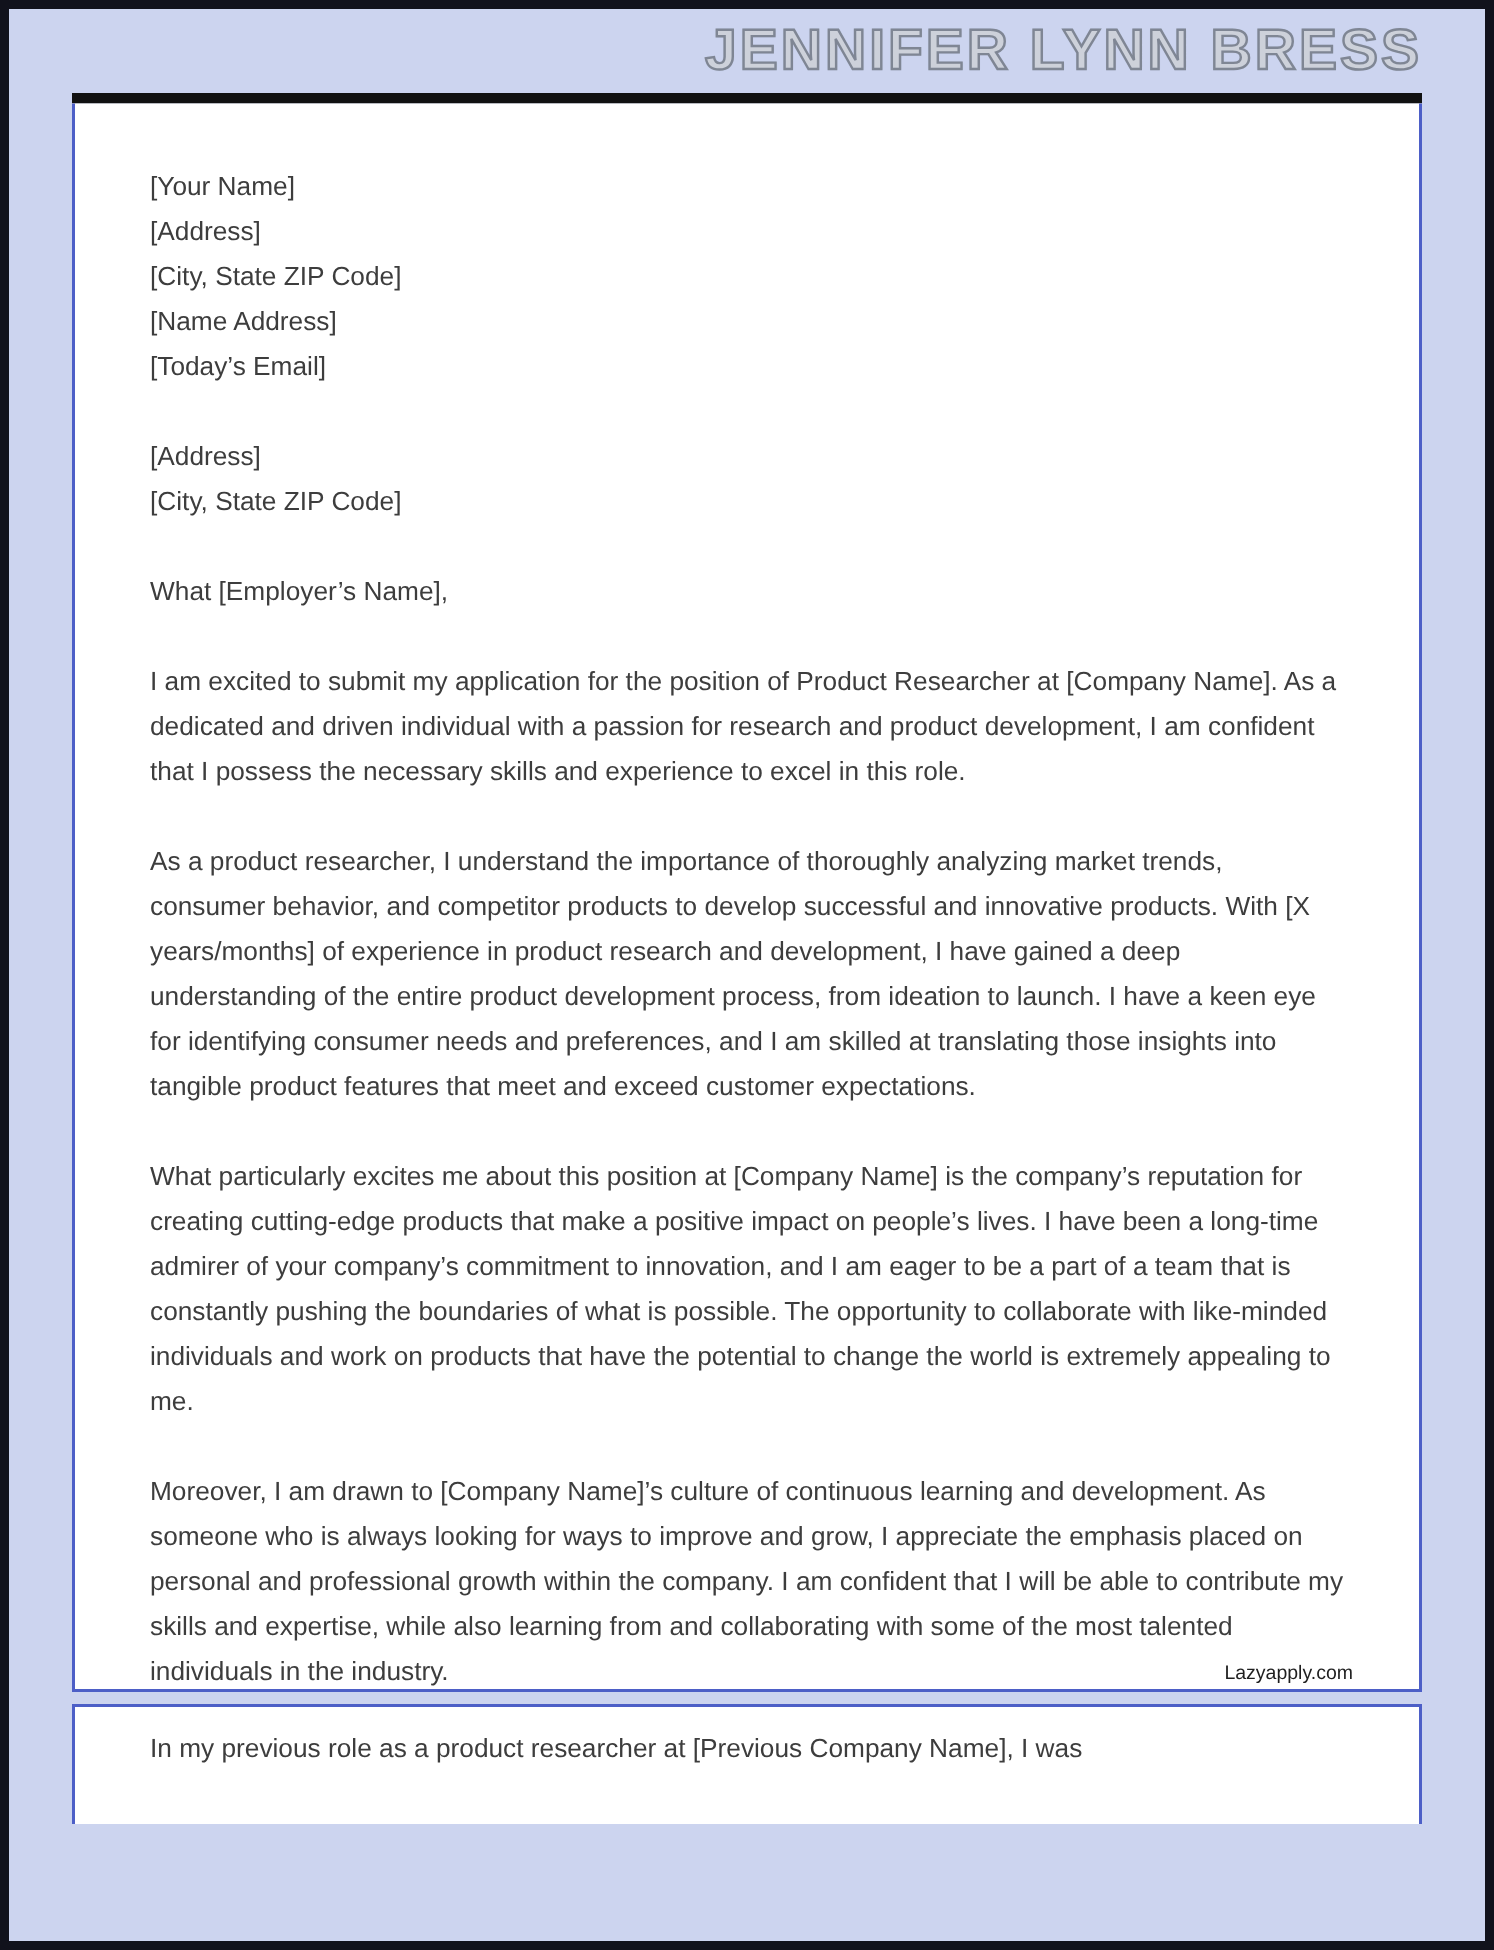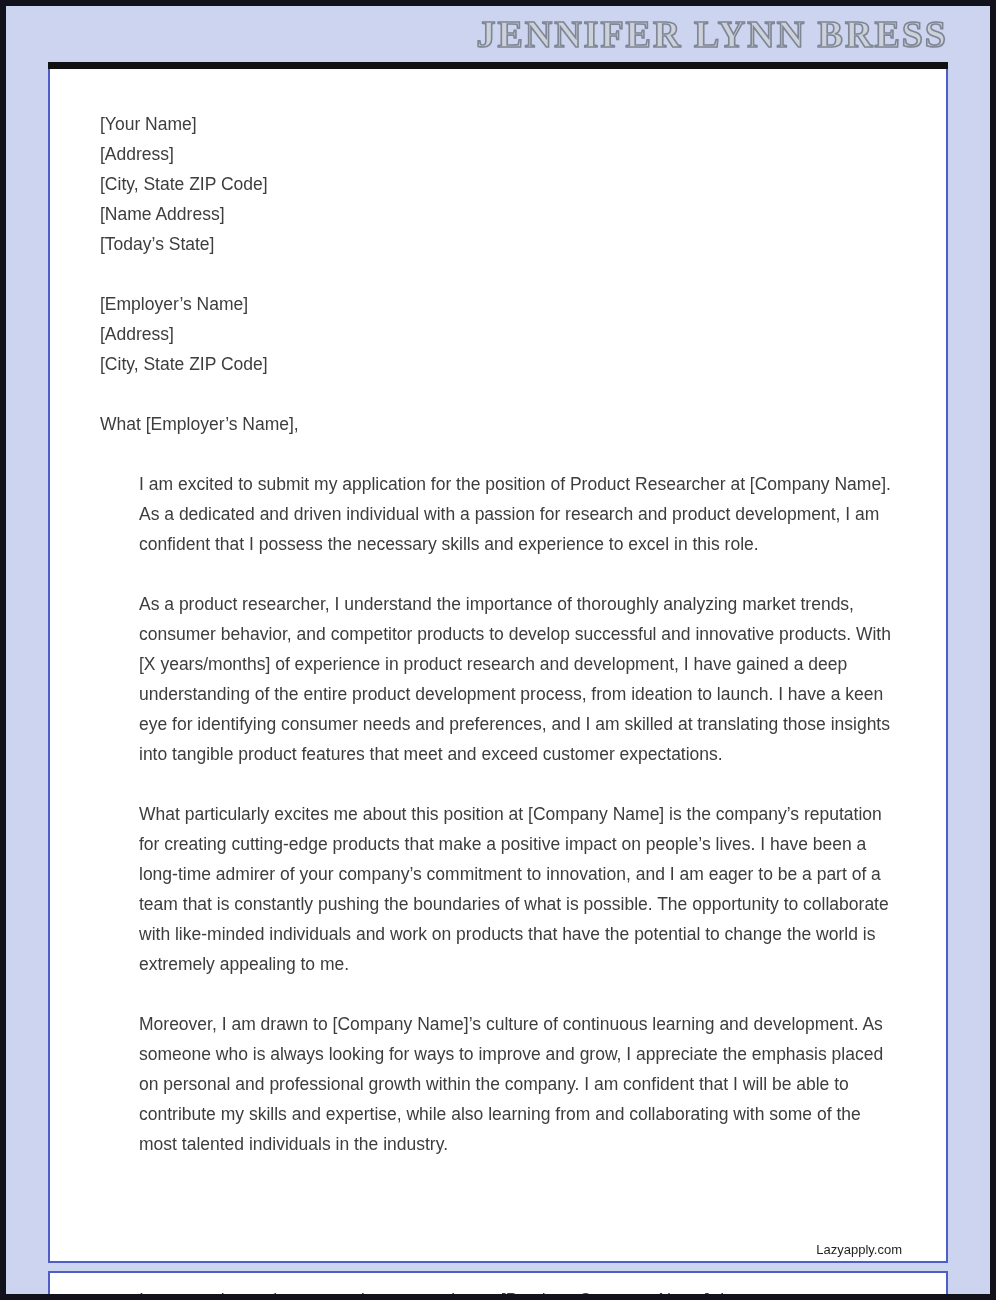--- a/index.html
+++ b/index.html
@@ -8,54 +8,54 @@
     position:relative;
     width:996px; height:1300px;
     background:#ccd4ef;
     border:6px solid #11121c;
     overflow:hidden;
     font-family:"Liberation Sans", sans-serif;
     padding:0 42px;
   }
   .header { height:56px; display:flex; align-items:center; justify-content:flex-end; }
   .header-name {
-    font-family:Liberation Serif, serif;
+    font-family:Liberation Sans, sans-serif;
     font-size:38px; font-weight:800; letter-spacing:2px;
     text-transform:uppercase;
     color:#cdd1da;
     -webkit-text-stroke:1.6px #7f8694;
     text-shadow:0 0 1px #7f8694;
     line-height:1;
     white-space:nowrap;
     text-align:center;
   }
   .divider-bar { height:7px; background:#111111; }
   .page {
     position:relative;
     background:#ffffff;
     border:2px solid #4d5fc7;
     border-top:none;
-    height:1194px;
+    height:1059px;
     padding:40px 50px 0 50px;
   }
   .page2 {
     margin-top:8px;
     background:#ffffff;
     border:2px solid #4d5fc7;
     border-bottom:none;
     height:80px;
     padding:12px 50px 0 50px;
   }
   .letter-text, .line, .para {
     font-size:17.5px;
     line-height:30px;
     color:#3d3d3d;
   }
   .block { margin-bottom:30px; }
-  .para { margin-bottom:30px;margin-left:39px; }
+  .para { margin-bottom:30px; }
   .watermark {
     position:absolute;
     right:44px; bottom:4px;
     font-size:13px;
     color:#1f1f1f;
   }
 </style>
 </head>
 <body>
 
@@ -67,25 +67,24 @@
 
   <div class="divider-bar"></div>
 
   <div class="page">
 
     <div class="block">
       <div class="line">[Your Name]</div>
       <div class="line">[Address]</div>
       <div class="line">[City, State ZIP Code]</div>
       <div class="line">[Name Address]</div>
-      <div class="line">[Today’s State]</div>
+      <div class="line">[Today’s Email]</div>
     </div>
 
     <div class="block">
-      <div class="line">[Employer’s Name]</div>
       <div class="line">[Address]</div>
       <div class="line">[City, State ZIP Code]</div>
     </div>
 
     <div class="block">
       <div class="line">What [Employer’s Name],</div>
     </div>
 
     <div class="para">I am excited to submit my application for the position of Product Researcher at [Company Name]. As a dedicated and driven individual with a passion for research and product development, I am confident that I possess the necessary skills and experience to excel in this role.</div>
     <div class="para">As a product researcher, I understand the importance of thoroughly analyzing market trends, consumer behavior, and competitor products to develop successful and innovative products. With [X years/months] of experience in product research and development, I have gained a deep understanding of the entire product development process, from ideation to launch. I have a keen eye for identifying consumer needs and preferences, and I am skilled at translating those insights into tangible product features that meet and exceed customer expectations.</div>

